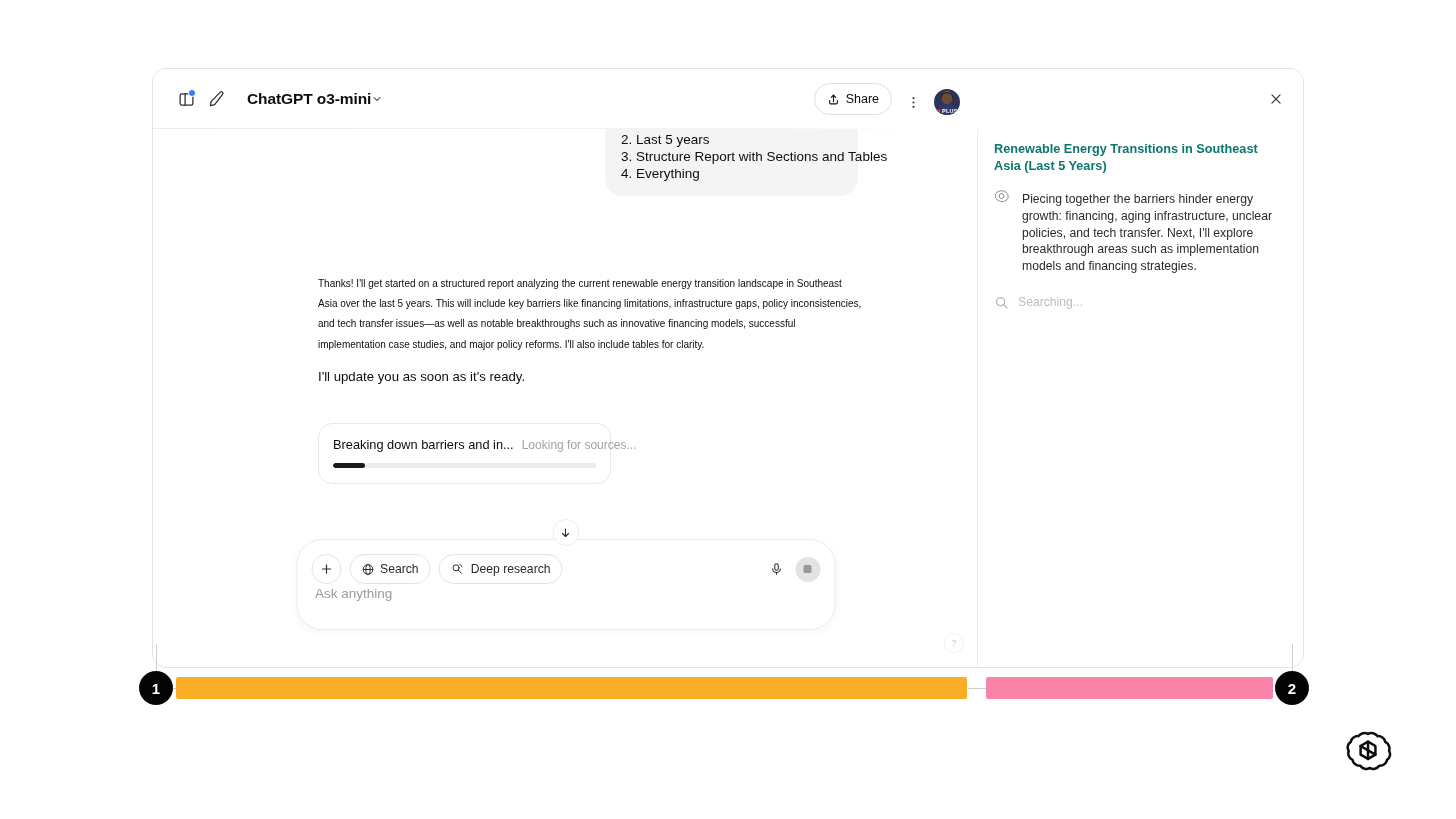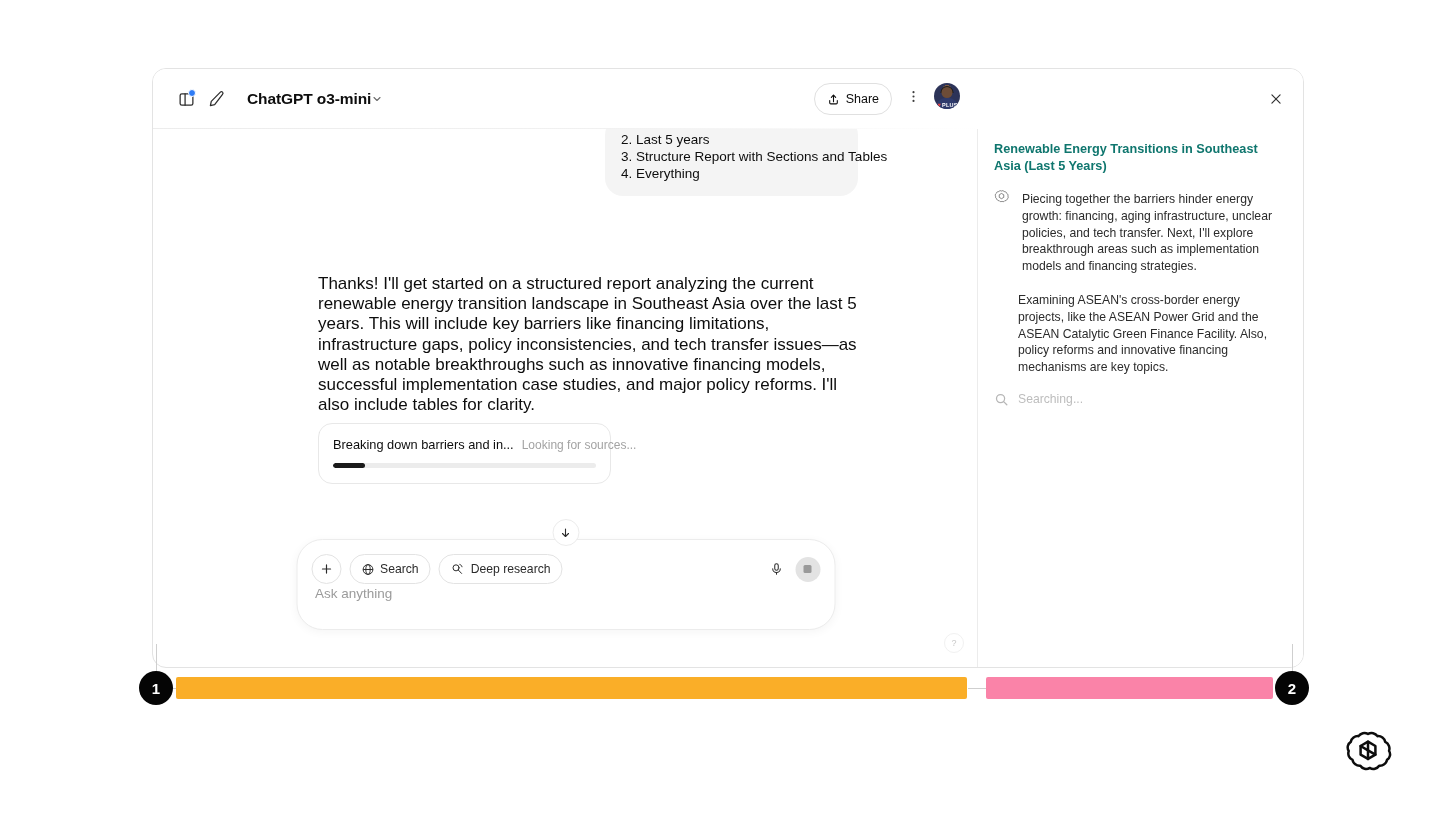--- a/index.html
+++ b/index.html
@@ -92,21 +92,21 @@
   #model-name {
     font-size: 15.5px;
     font-weight: 600;
     letter-spacing: -0.1px;
     color: #0d0d0d;
   }
 
   .hdr-right {
     margin-left: auto;
     display: flex;
-    align-items: flex-start;
+    align-items: flex-end;
     gap: 8px;
   }
 
   #share-button {
     display: flex;
     align-items: center;
     gap: 6px;
     height: 30px;
     padding: 0 12px;
     border: 1px solid #e0e0e0;
@@ -198,21 +198,21 @@
   }
   #user-bubble .ub-line { white-space: nowrap; }
 
   #assistant-block {
     position: absolute;
     left: 165px;
     top: 145px;
     width: 545px;
   }
   #assistant-para-1 {
-    font-size: 17px;
+    font-size: 10px;
     line-height: 20.2px;
     color: #0d0d0d;
     margin: 0;
   }
   #assistant-para-2 {
     font-size: 13.2px;
     line-height: 20.2px;
     color: #0d0d0d;
     margin: 12px 0 0 0;
   }
@@ -674,21 +674,20 @@
       <div class="activity-entry">
         <span class="activity-icon">
           <svg width="15" height="15" viewBox="0 0 24 24" fill="none" stroke="currentColor" stroke-width="1.2" stroke-linejoin="round">
             <path d="M12 3.2c-1.6-.95-3.6-.5-4.6 1.05-1.8-.2-3.45 1.0-3.8 2.8-1.5.95-1.95 2.9-1.0 4.4-.6 1.7.2 3.6 1.85 4.35.35 1.8 2.0 3.05 3.8 2.85 1.0 1.55 3.0 2.0 4.6 1.05 1.6.95 3.6.5 4.6-1.05 1.8.2 3.45-1.05 3.8-2.85 1.5-.95 1.95-2.9 1.0-4.4.6-1.7-.2-3.6-1.85-4.35-.35-1.8-2.0-3.05-3.8-2.8C15.6 2.7 13.6 2.25 12 3.2Z"></path>
             <path d="M12 7.1 15.6 9.2v4.2L12 15.5 8.4 13.4V9.2Z"></path>
           </svg>
         </span>
         <p class="activity-text">Piecing together the barriers hinder energy growth: financing, aging infrastructure, unclear policies, and tech transfer. Next, I'll explore breakthrough areas such as implementation models and financing strategies.</p>
       </div>
 
-      <p id="activity-para-2">Examining ASEAN's cross-border energy projects, like the ASEAN Power Grid and the ASEAN Catalytic Green Finance Facility. Also, policy reforms and innovative financing mechanisms are key topics.</p>
 
       <div id="searching-row">
         <span class="s-icon">
           <svg width="15" height="15" viewBox="0 0 24 24" fill="none" stroke="currentColor" stroke-width="2" stroke-linecap="round">
             <circle cx="10.5" cy="10.5" r="6.5"></circle>
             <line x1="15.4" y1="15.4" x2="20.5" y2="20.5"></line>
           </svg>
         </span>
         <span id="searching-label">Searching...</span>
       </div>

